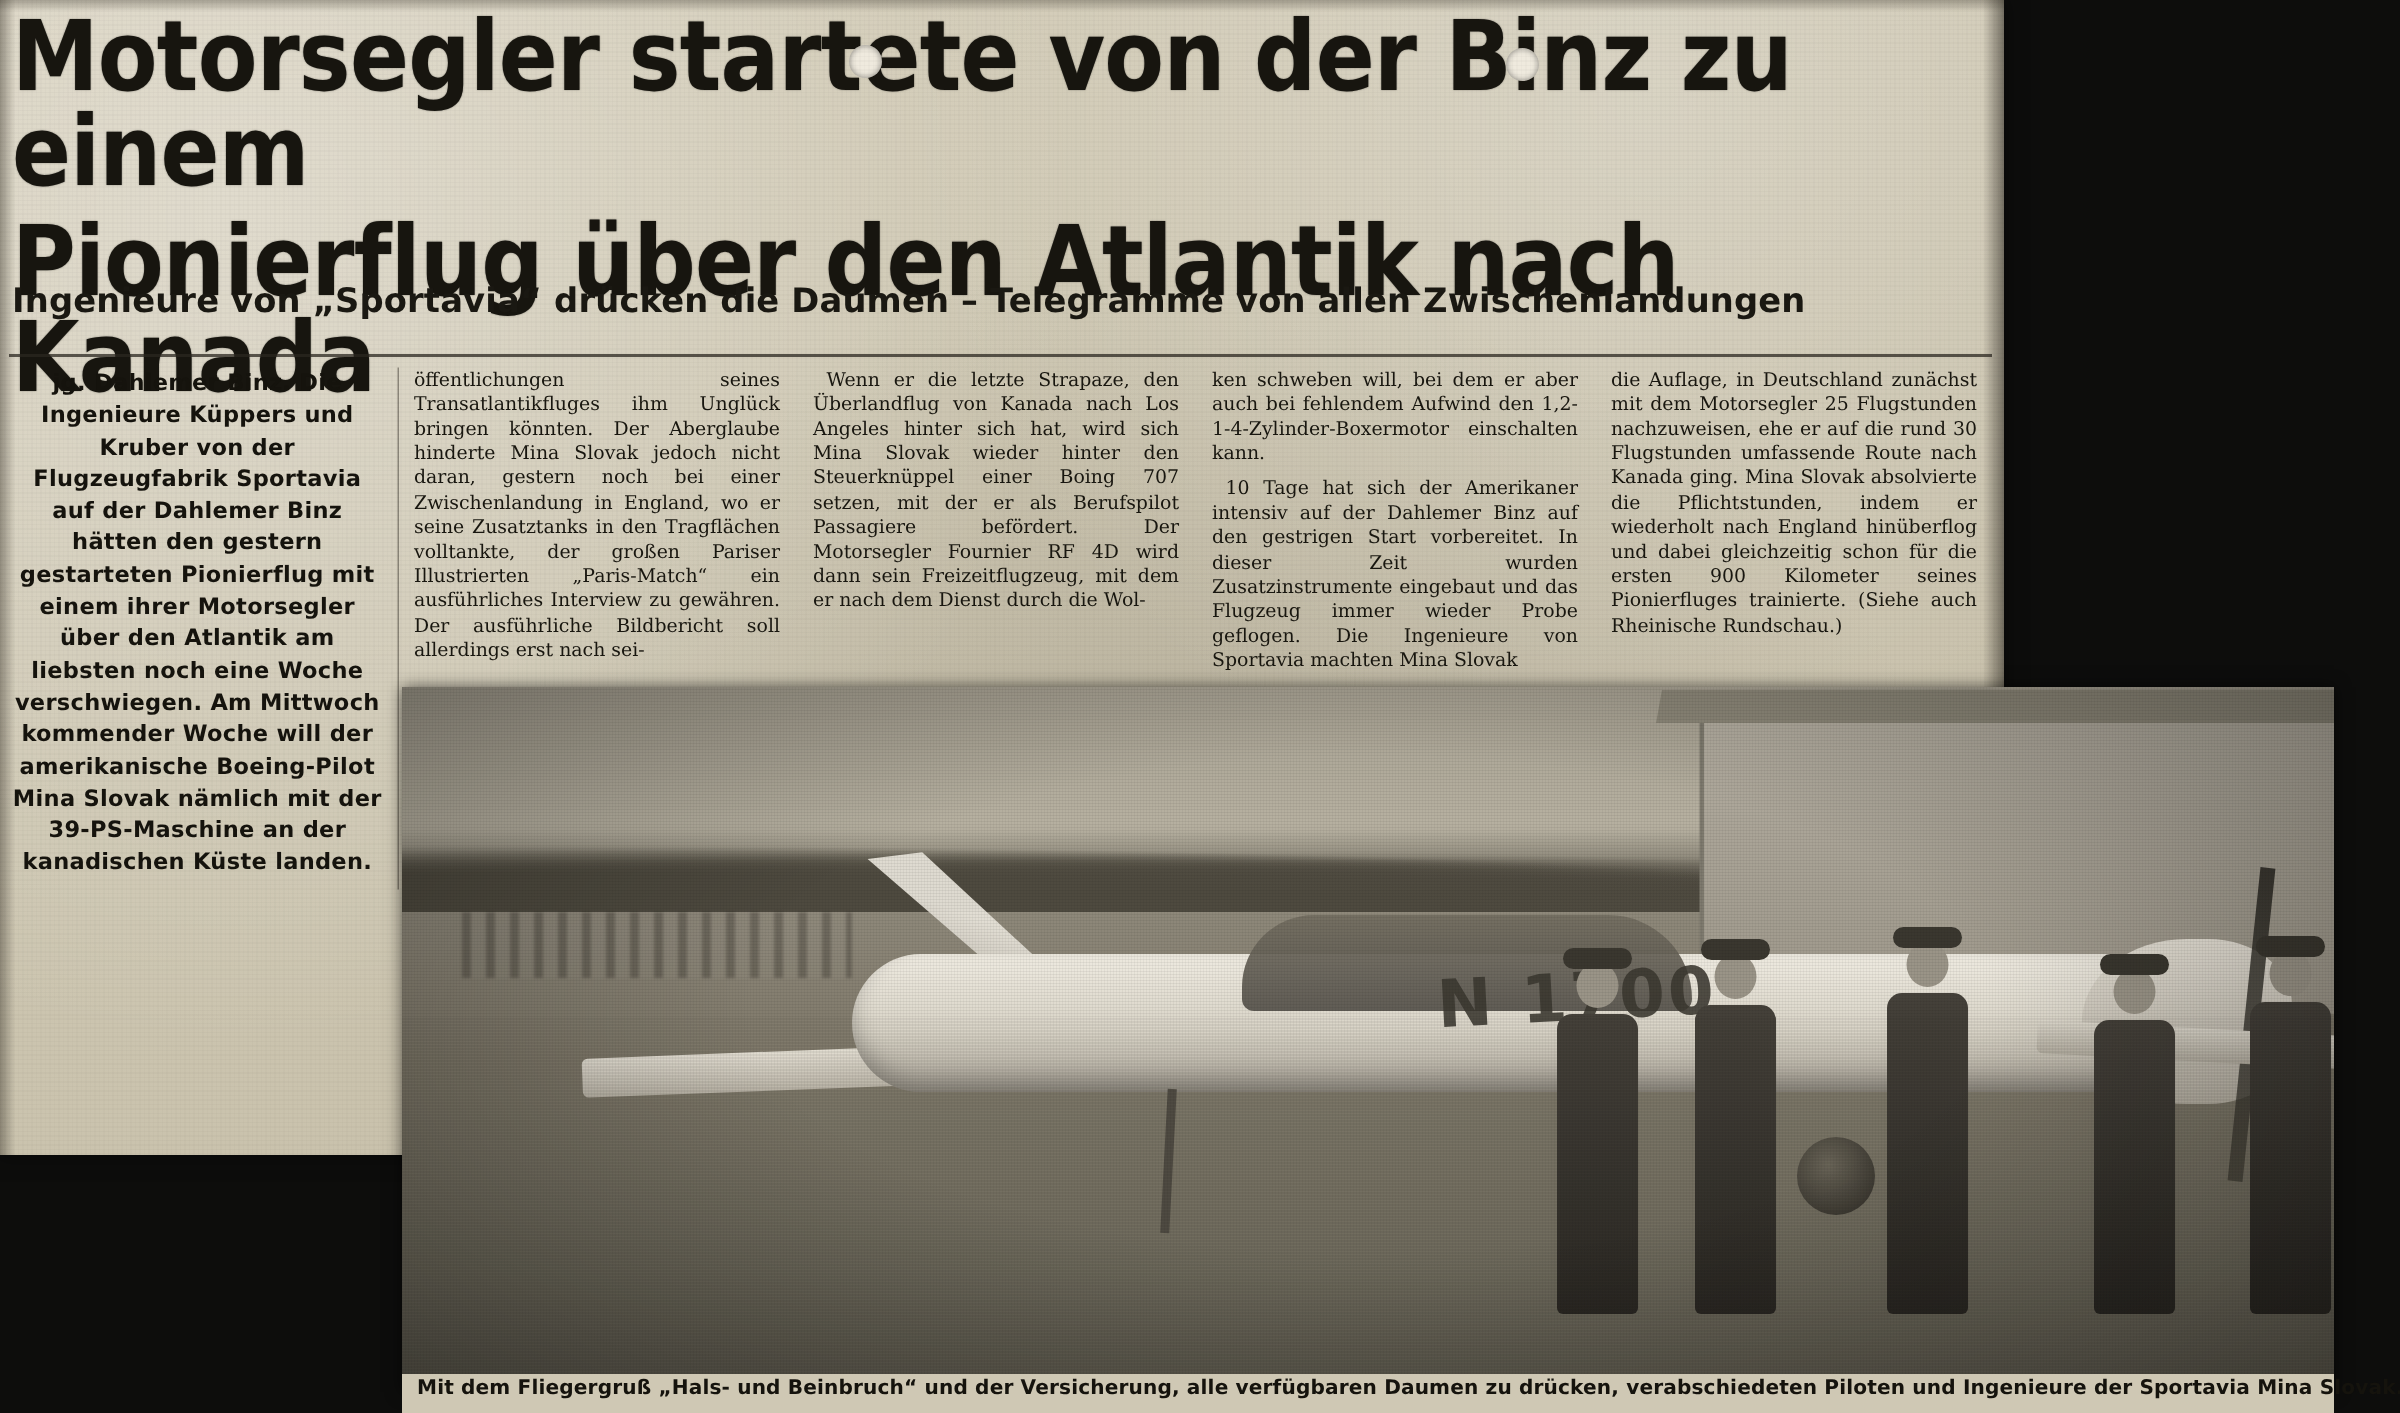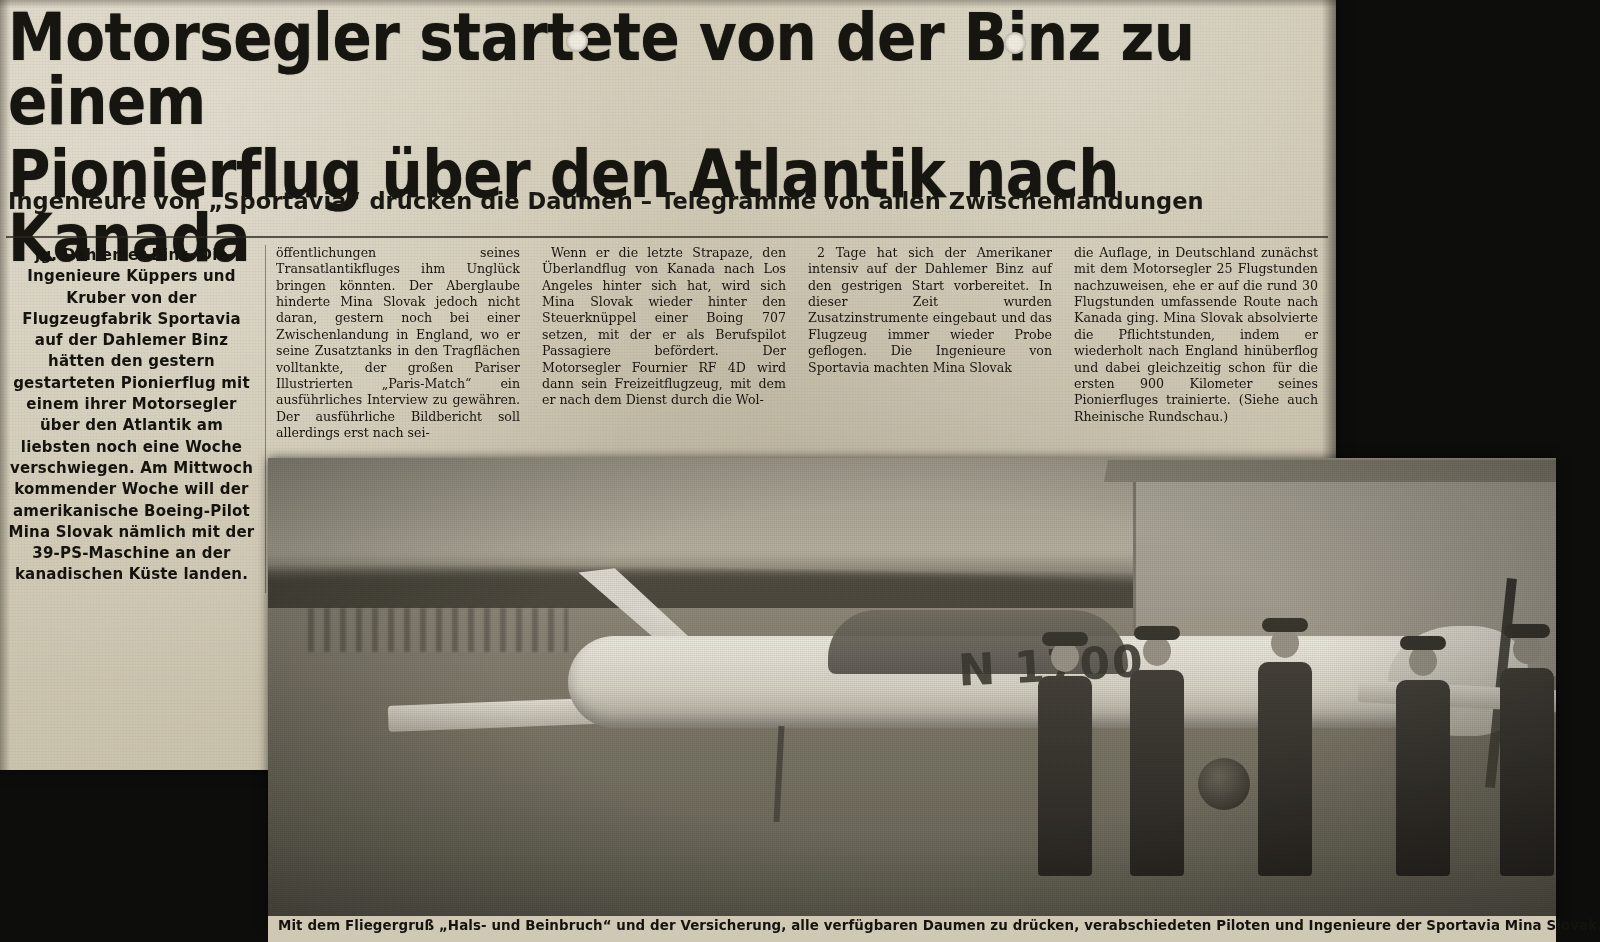--- a/index.html
+++ b/index.html
@@ -346,21 +346,22 @@
       <div class="col c1">
         <p class="lead">jg. Dahlemer Binz. Die Ingenieure Küppers und Kruber von der Flugzeugfabrik Sportavia auf der Dahlemer Binz hätten den gestern gestarteten Pionierflug mit einem ihrer Motorsegler über den Atlantik am liebsten noch eine Woche verschwiegen. Am Mittwoch kommender Woche will der amerikanische Boeing-Pilot Mina Slovak nämlich mit der 39-PS-Maschine an der kanadischen Küste landen.</p>
       </div>
       <div class="col c2">
         <p>öffentlichungen seines Transatlantikfluges ihm Unglück bringen könnten. Der Aberglaube hinderte Mina Slovak jedoch nicht daran, gestern noch bei einer Zwischenlandung in England, wo er seine Zusatztanks in den Tragflächen volltankte, der großen Pariser Illustrierten „Paris-Match“ ein ausführliches Interview zu gewähren. Der ausführliche Bildbericht soll allerdings erst nach sei-</p>
       </div>
       <div class="col c3">
         <p class="ind">Wenn er die letzte Strapaze, den Überlandflug von Kanada nach Los Angeles hinter sich hat, wird sich Mina Slovak wieder hinter den Steuerknüppel einer Boing 707 setzen, mit der er als Berufspilot Passagiere befördert. Der Motorsegler Fournier RF 4D wird dann sein Freizeitflugzeug, mit dem er nach dem Dienst durch die Wol-</p>
       </div>
       <div class="col c4">
-        <p class="ind">2 Tage hat sich der Amerikaner intensiv auf der Dahlemer Binz auf den gestrigen Start vorbereitet. In dieser Zeit wurden Zusatzinstrumente eingebaut und das Flugzeug immer wieder Probe geflogen. Die Ingenieure von Sportavia machten Mina Slovak</p>
+        <p>ken schweben will, bei dem er aber auch bei fehlendem Aufwind den 1,2-1-4-Zylinder-Boxermotor einschalten kann.</p>
+        <p class="ind">10 Tage hat sich der Amerikaner intensiv auf der Dahlemer Binz auf den gestrigen Start vorbereitet. In dieser Zeit wurden Zusatzinstrumente eingebaut und das Flugzeug immer wieder Probe geflogen. Die Ingenieure von Sportavia machten Mina Slovak</p>
       </div>
       <div class="col c5">
         <p>die Auflage, in Deutschland zunächst mit dem Motorsegler 25 Flugstunden nachzuweisen, ehe er auf die rund 30 Flugstunden umfassende Route nach Kanada ging. Mina Slovak absolvierte die Pflichtstunden, indem er wiederholt nach England hinüberflog und dabei gleichzeitig schon für die ersten 900 Kilometer seines Pionierfluges trainierte. (Siehe auch Rheinische Rundschau.)</p>
       </div>
     </div>
   </div>
 
   <div class="photo">
     <div class="sky"></div>
     <div class="treeline"></div>

